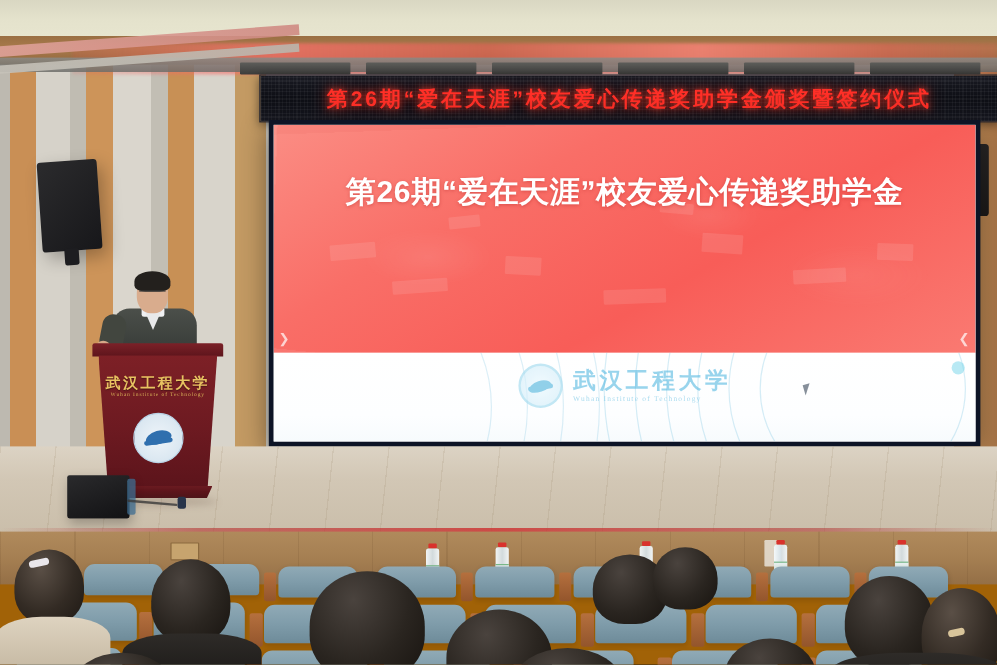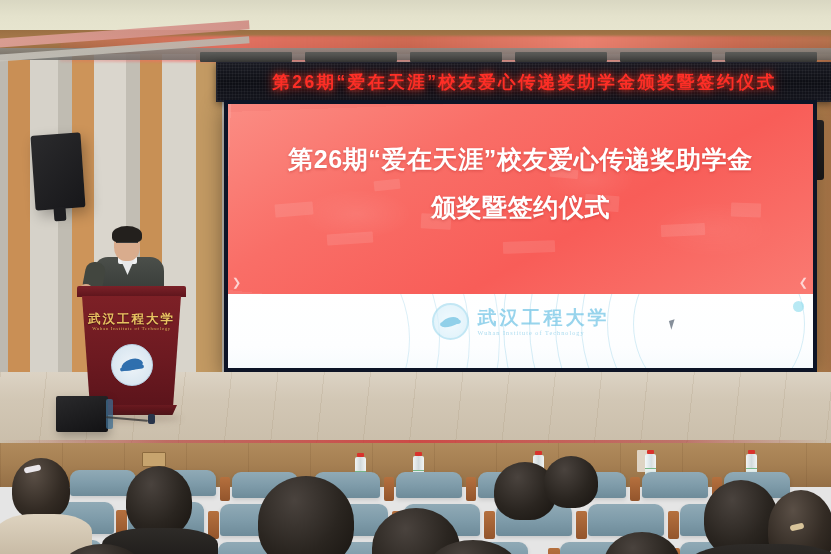--- a/index.html
+++ b/index.html
@@ -1,20 +1,20 @@
 <!DOCTYPE html>
 <html lang="zh"><head>
 <meta charset="utf-8">
 <title>Award Ceremony Auditorium Photo</title>
 <style>
   html,body{margin:0;padding:0;background:#111;}
   body{font-family:"Liberation Sans","DejaVu Sans",sans-serif;}
   #scene{
     position:relative;width:831px;height:554px;overflow:hidden;
-    background:#e5e5e5;
+    background:#a16207;
   }
   
   .wall-top{
     position:absolute;left:0;top:0;width:831px;height:36px;
     background:linear-gradient(180deg,#d9d7c2 0%,#e4e2cc 45%,#e8e6d0 100%);
   }
   .wall-band{
     position:absolute;left:0;top:30px;width:831px;height:26px;
     background:linear-gradient(180deg,#9a6f43 0%,#a87a4b 40%,#8d6339 100%);
   }
@@ -429,21 +429,20 @@
           <div class="cb" style="left:33%;top:58%;width:30px;height:15px;transform:rotate(3deg);"></div>
           <div class="cb" style="left:47%;top:72%;width:52px;height:12px;transform:rotate(-2deg);"></div>
           <div class="cb" style="left:61%;top:48%;width:34px;height:16px;transform:rotate(4deg);"></div>
           <div class="cb" style="left:74%;top:63%;width:44px;height:12px;transform:rotate(-3deg);"></div>
           <div class="cb" style="left:86%;top:52%;width:30px;height:14px;transform:rotate(2deg);"></div>
           <div class="cb" style="left:25%;top:40%;width:26px;height:10px;transform:rotate(-6deg);"></div>
           <div class="cb" style="left:55%;top:34%;width:28px;height:9px;transform:rotate(5deg);"></div>
         </div>
 
         <div class="s-title" id="s-title1">第26期“爱在天涯”校友爱心传递奖助学金</div>
-        <div class="s-title" id="s-title2">颁奖暨签约仪式</div>
 
         <span class="corner-chev" style="left:4px;bottom:5px;">❯</span>
         <span class="corner-chev" style="right:5px;bottom:5px;">❮</span>
       </div>
 
       <div id="screen-white">
         <div class="arcs">
           <div class="arc" style="left:0;top:0;width:430px;height:430px;"></div>
           <div class="arc" style="left:26px;top:26px;width:378px;height:378px;"></div>
           <div class="arc" style="left:52px;top:52px;width:326px;height:326px;"></div>

